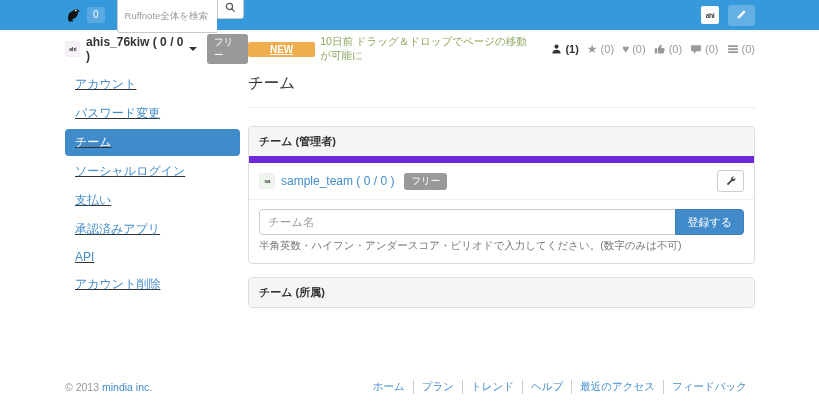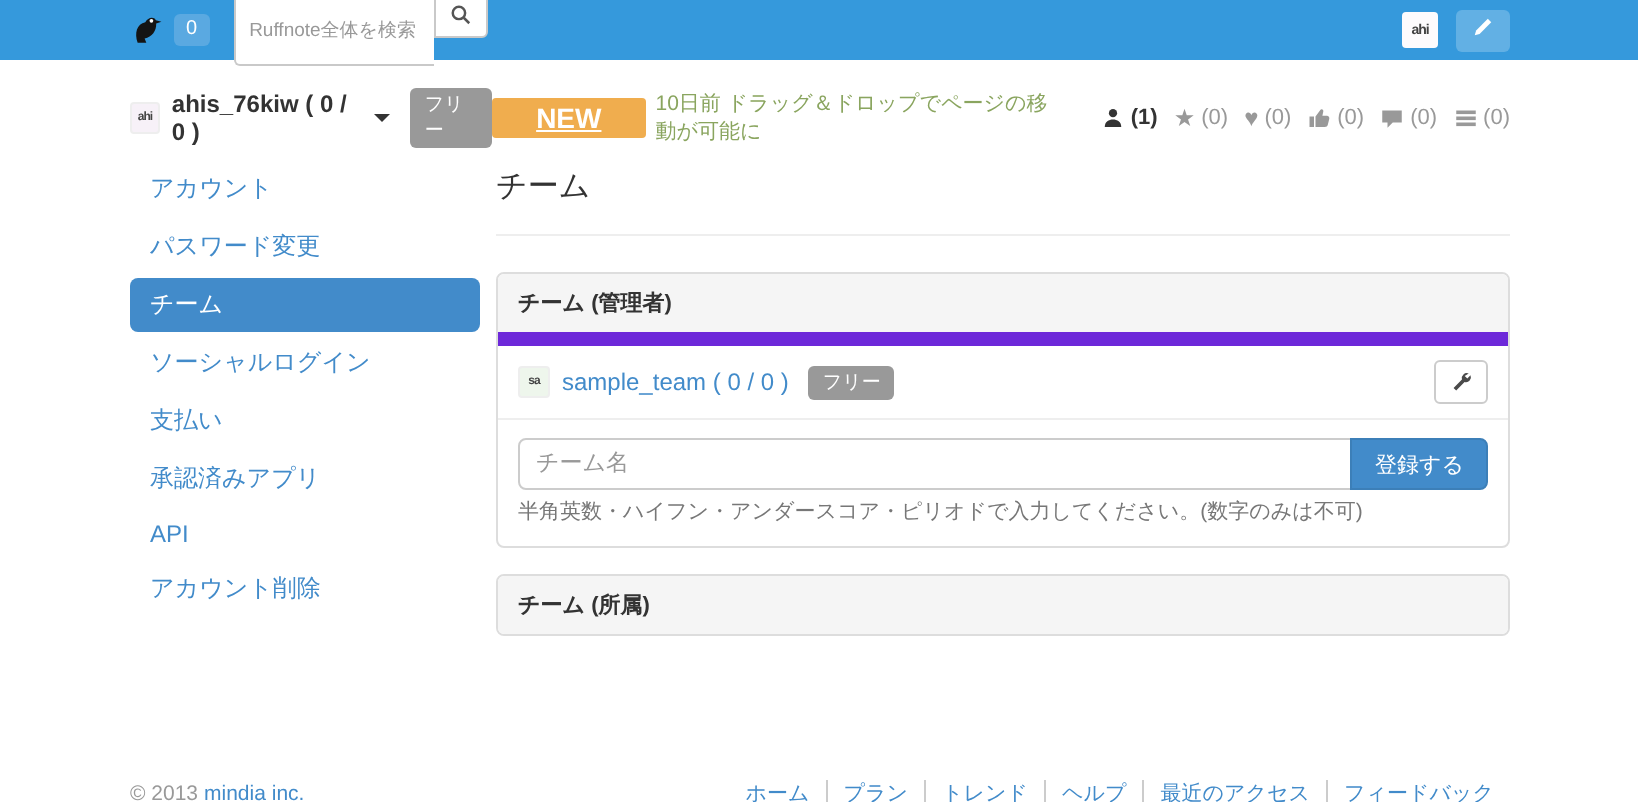--- a/index.html
+++ b/index.html
@@ -36,53 +36,53 @@
     display:flex; align-items:center; justify-content:center;
     font-size:7px; font-weight:bold; color:#444; letter-spacing:-0.5px;
   }
   .pencil-btn {
     width:27px; height:21px; background:#62b0e4; border:none; border-radius:3px;
     color:#fff; font-size:11px; margin-left:9px; cursor:pointer;
     display:flex; align-items:center; justify-content:center; padding:0;
   }
 
   
-  .userbar { display:flex; align-items:center; margin-top:19px; height:20px; }
+  .userbar { display:flex; align-items:center; margin-top:9px; height:20px; }
   .avatar-sm {
     width:16px; height:16px; border-radius:2px; border:1px solid #eee;
     display:flex; align-items:center; justify-content:center;
     font-size:6px; font-weight:bold; color:#444; letter-spacing:-0.5px;
   }
   .avatar-ahi { background:#f7f1f8; }
   .avatar-sa  { background:#eef6ec; }
   .username { font-size:12px; font-weight:bold; color:#333; margin-left:6px; cursor:pointer; }
   .caret {
     width:0; height:0; border-left:4px solid transparent; border-right:4px solid transparent;
     border-top:4px solid #333; margin-left:5px; display:inline-block;
   }
   .badge-plan {
     background:#999; color:#fff; font-size:9.5px; padding:2px 7px;
     border-radius:3px; margin-left:10px;
   }
   .userbar-right { margin-left:auto; display:flex; align-items:center; }
   .badge-new {
-    background:#f0ad4e; color:#fff; font-size:14px; font-weight:bold;
+    background:#f0ad4e; color:#fff; font-size:10px; font-weight:bold;
     padding:2px 22px; border-radius:2px; margin-right:5px;text-decoration:underline;
   }
   .announce { font-size:10.5px; color:#8aa55f; cursor:pointer; }
   .stats { display:flex; align-items:center; margin-left:10px; }
   .stat { display:flex; align-items:center; margin-left:8px; font-size:11px; color:#999; }
   .stat .ic { display:flex; align-items:center; margin-right:3px; }
   .stat.primary, .stat.primary .ic { color:#333; font-weight:bold; }
   .stat svg { display:block; }
   .glyph { font-size:12px; line-height:1; }
 
   
   .content { display:flex; margin-top:12px; align-items:flex-start; }
-  .sidebar { width:175px; flex:none; }
+  .sidebar { width:175px; flex:none;text-decoration:underline; }
   .side-item {
     padding:5px 10px; font-size:12px; color:#428bca; border-radius:4px;
     margin-bottom:2px; cursor:pointer;
   }
   .side-item.active { background:#428bca; color:#fff; }
   .main { flex:1; margin-left:8px; }
   .page-title {
     font-size:15.5px; font-weight:normal; color:#333; margin:0;
     padding:2px 0 13px; border-bottom:1px solid #eee;
   }

